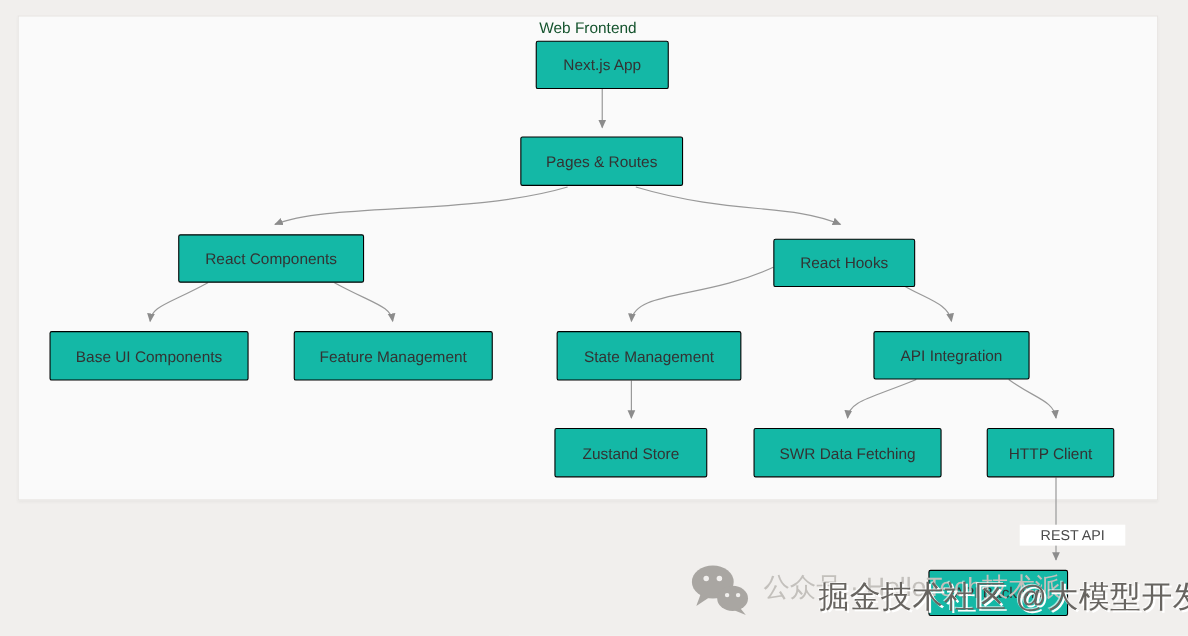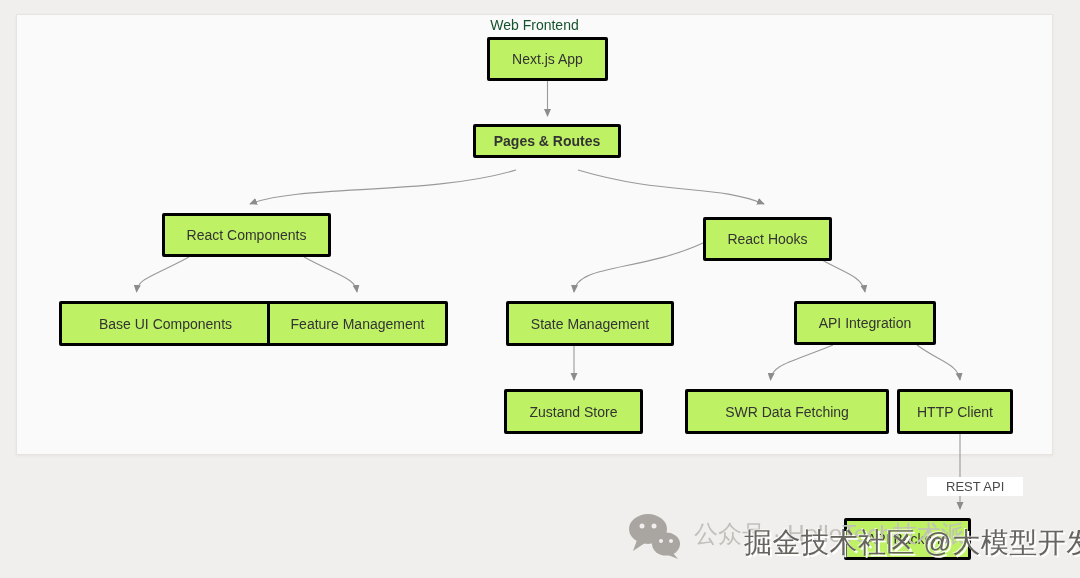--- a/index.html
+++ b/index.html
@@ -12,22 +12,22 @@
     position:absolute;left:16px;top:14px;width:1037px;height:441px;
     background:#fafafa;border:1px solid #e6e3e0;box-sizing:border-box;
     box-shadow:0 1px 3px rgba(0,0,0,0.05);
   }
   .subgraph-label{
     position:absolute;left:16px;top:17px;width:1037px;
     text-align:center;font-size:14px;color:#14532d;
   }
   .edges{position:absolute;left:0;top:0;z-index:1;}
   .node{
-    position:absolute;z-index:2;background:#bef264;
-    border:3px solid #000000;border-radius:2px;box-sizing:border-box;
+    position:absolute;z-index:2;background:#14b8a6;
+    border:1px solid #000000;border-radius:2px;box-sizing:border-box;
     display:flex;align-items:center;justify-content:center;
     font-size:14px;color:#333333;white-space:nowrap;
   }
   .edge-label{
     position:absolute;z-index:3;background:#ffffff;
     padding:2px 19px;font-size:13px;color:#4a4a4a;white-space:nowrap;
   }
   .wm-wechat{
     position:absolute;left:628px;top:509px;z-index:4;
     display:flex;align-items:center;gap:12px;
@@ -63,29 +63,29 @@
     <path d="M703 243 C 640 272, 576 264, 574 292" marker-end="url(#arrow)"></path>
     <path d="M817 257 C 841 272, 862 275, 865 292" marker-end="url(#arrow)"></path>
     <path d="M574 346 L574 380" marker-end="url(#arrow)"></path>
     <path d="M833 345 C 792 362, 772 364, 770.5 380" marker-end="url(#arrow)"></path>
     <path d="M917 345 C 940 362, 958 364, 960 380" marker-end="url(#arrow)"></path>
     <path d="M960 434 L960 509" marker-end="url(#arrow)"></path>
   </g>
 </svg>
 
 <div class="node" style="left:487px;top:37px;width:121px;height:44px;">Next.js App</div>
-<div class="node" style="left:473px;top:124px;width:148px;height:34px;font-weight:bold;">Pages &amp; Routes</div>
+<div class="node" style="left:473px;top:124px;width:148px;height:45px;">Pages &amp; Routes</div>
 <div class="node" style="left:162px;top:213px;width:169px;height:44px;">React Components</div>
 <div class="node" style="left:703px;top:217px;width:129px;height:44px;">React Hooks</div>
-<div class="node" style="left:59px;top:301px;width:213px;height:45px;">Base UI Components</div>
+<div class="node" style="left:45px;top:301px;width:181px;height:45px;">Base UI Components</div>
 <div class="node" style="left:267px;top:301px;width:181px;height:45px;">Feature Management</div>
 <div class="node" style="left:490px;top:301px;width:168px;height:45px;margin-left:16px;">State Management</div>
 <div class="node" style="left:794px;top:301px;width:142px;height:44px;">API Integration</div>
 <div class="node" style="left:504px;top:389px;width:139px;height:45px;">Zustand Store</div>
-<div class="node" style="left:685px;top:389px;width:204px;height:45px;">SWR Data Fetching</div>
+<div class="node" style="left:685px;top:389px;width:171px;height:45px;">SWR Data Fetching</div>
 <div class="node" style="left:897px;top:389px;width:116px;height:45px;">HTTP Client</div>
 <div class="node" style="left:844px;top:518px;width:127px;height:42px;">API Backend</div>
 
 <div class="edge-label" style="left:927px;top:477px;">REST API</div>
 
 <div class="wm-wechat">
   <svg class="wm-icon" width="54" height="46" viewBox="0 0 54 46">
     <ellipse cx="20" cy="16" rx="19" ry="15" fill="#a9a6a2"></ellipse>
     <polygon points="9,27 5,38 17,30" fill="#a9a6a2"></polygon>
     <circle cx="14" cy="13" r="2.5" fill="#f1efed"></circle>

